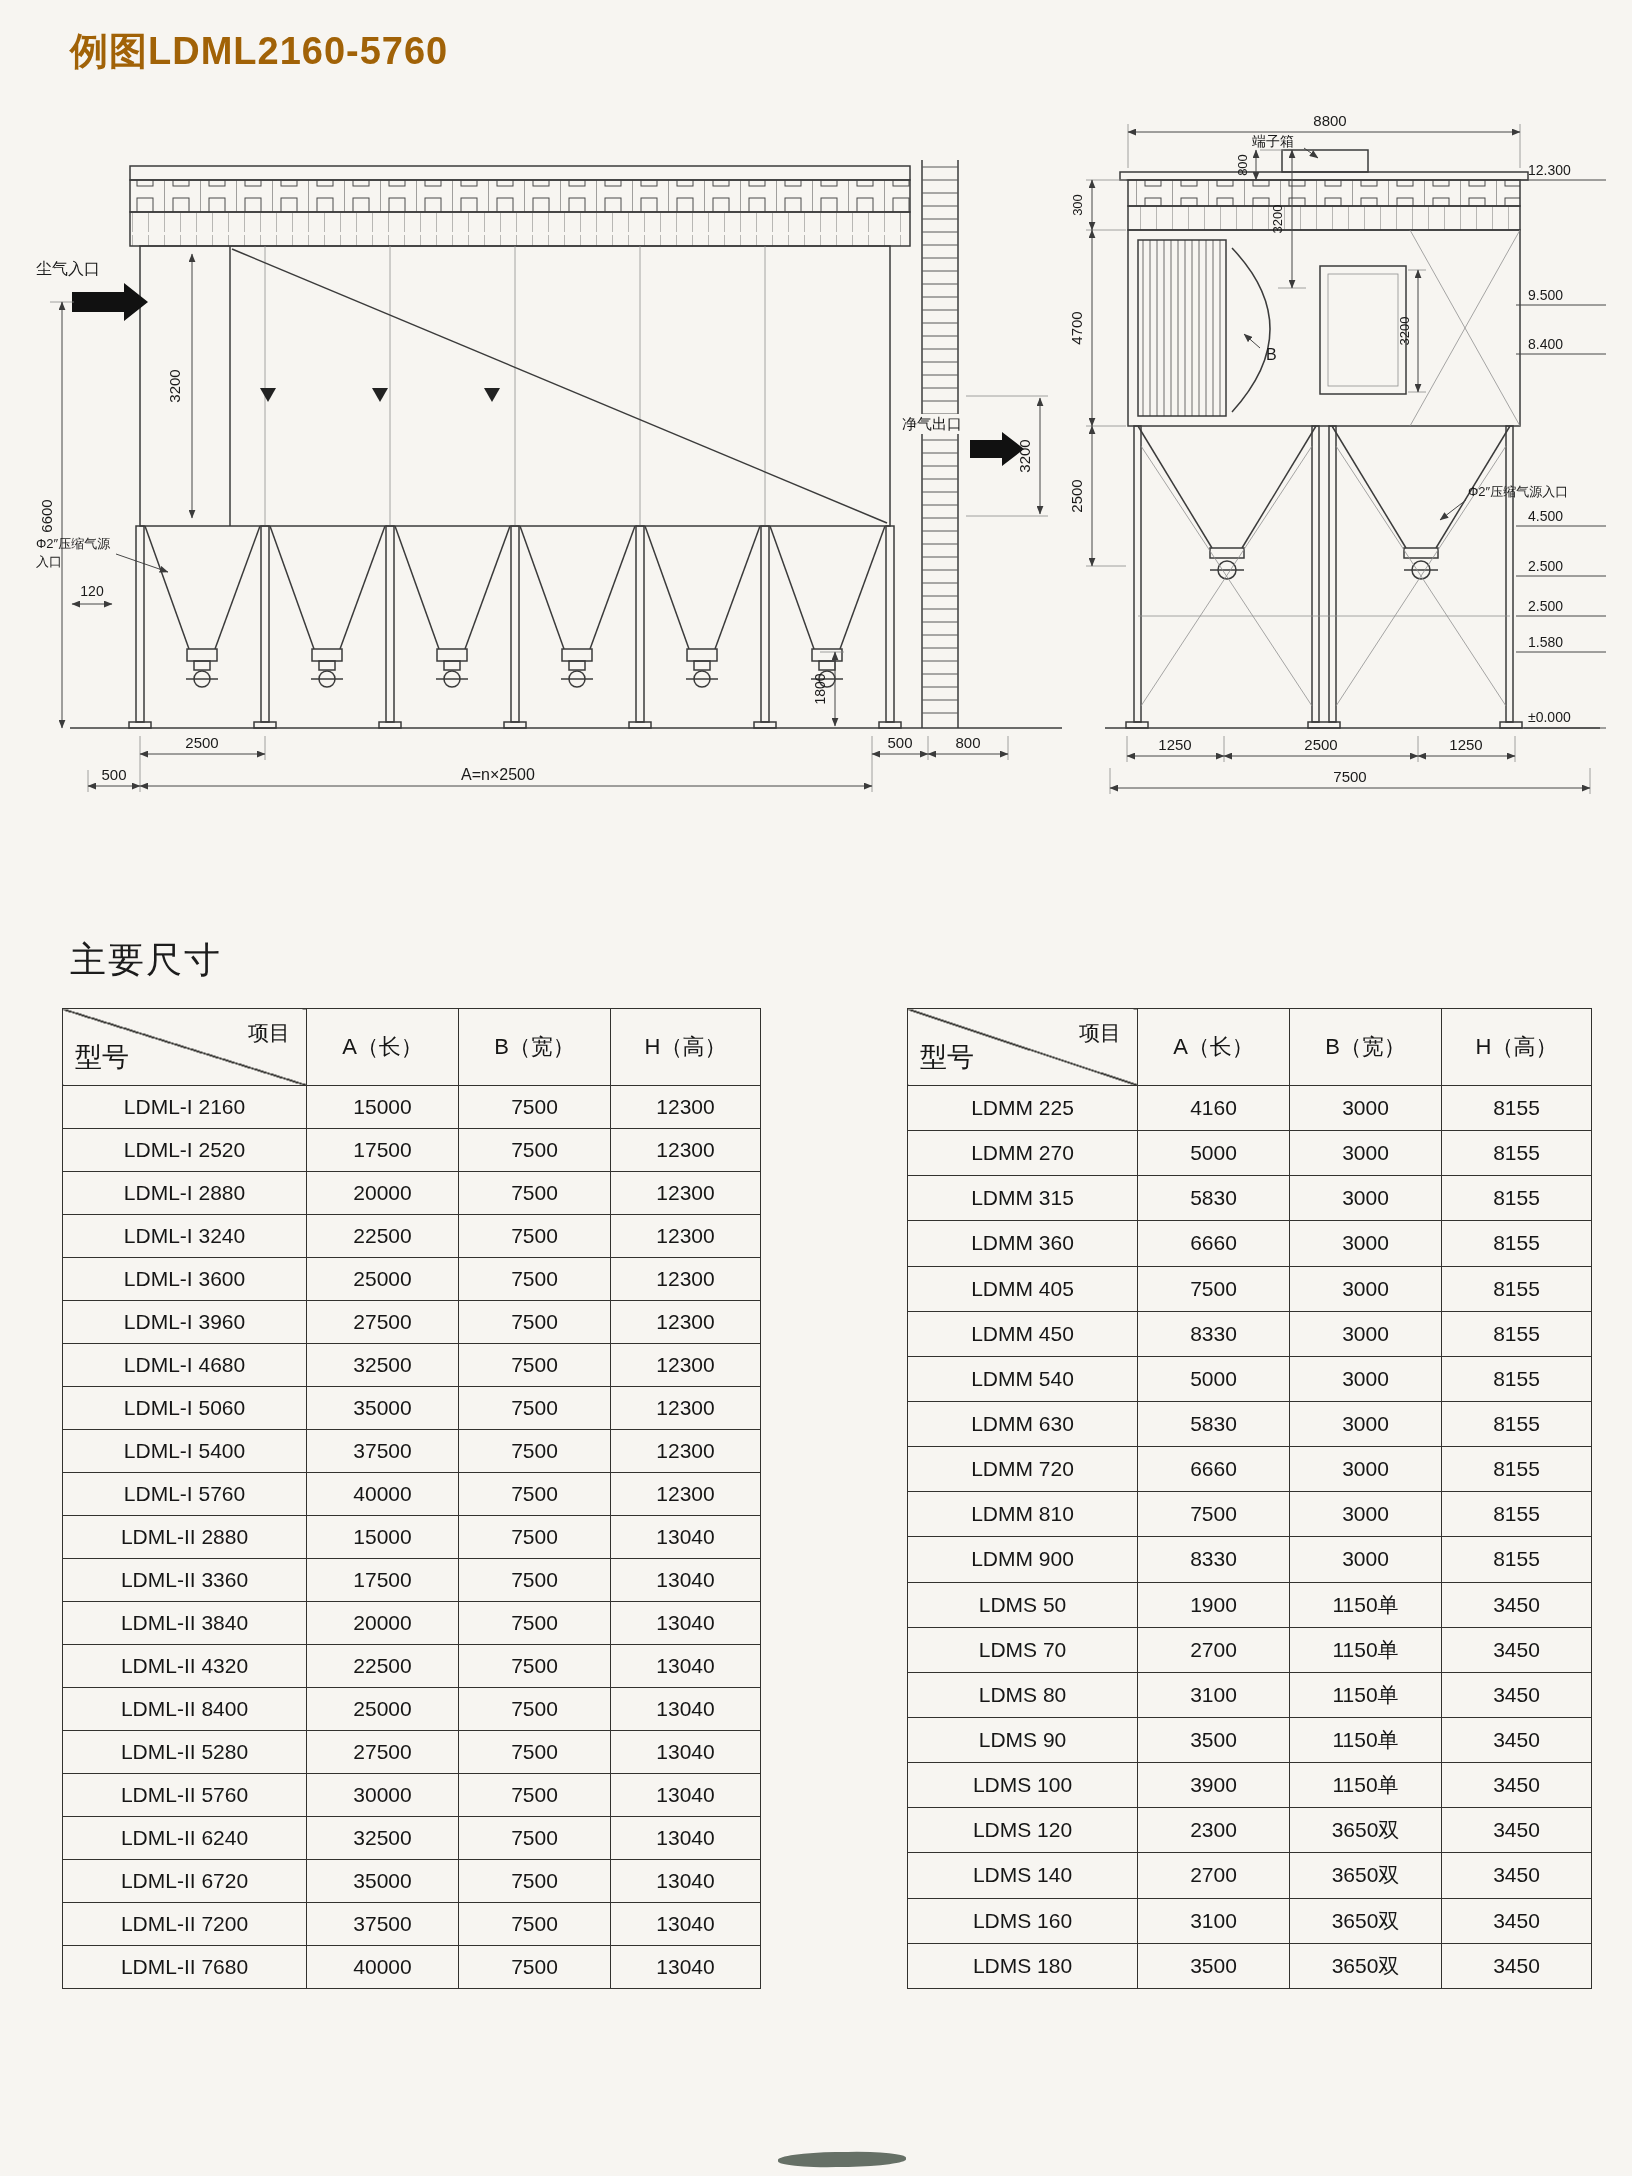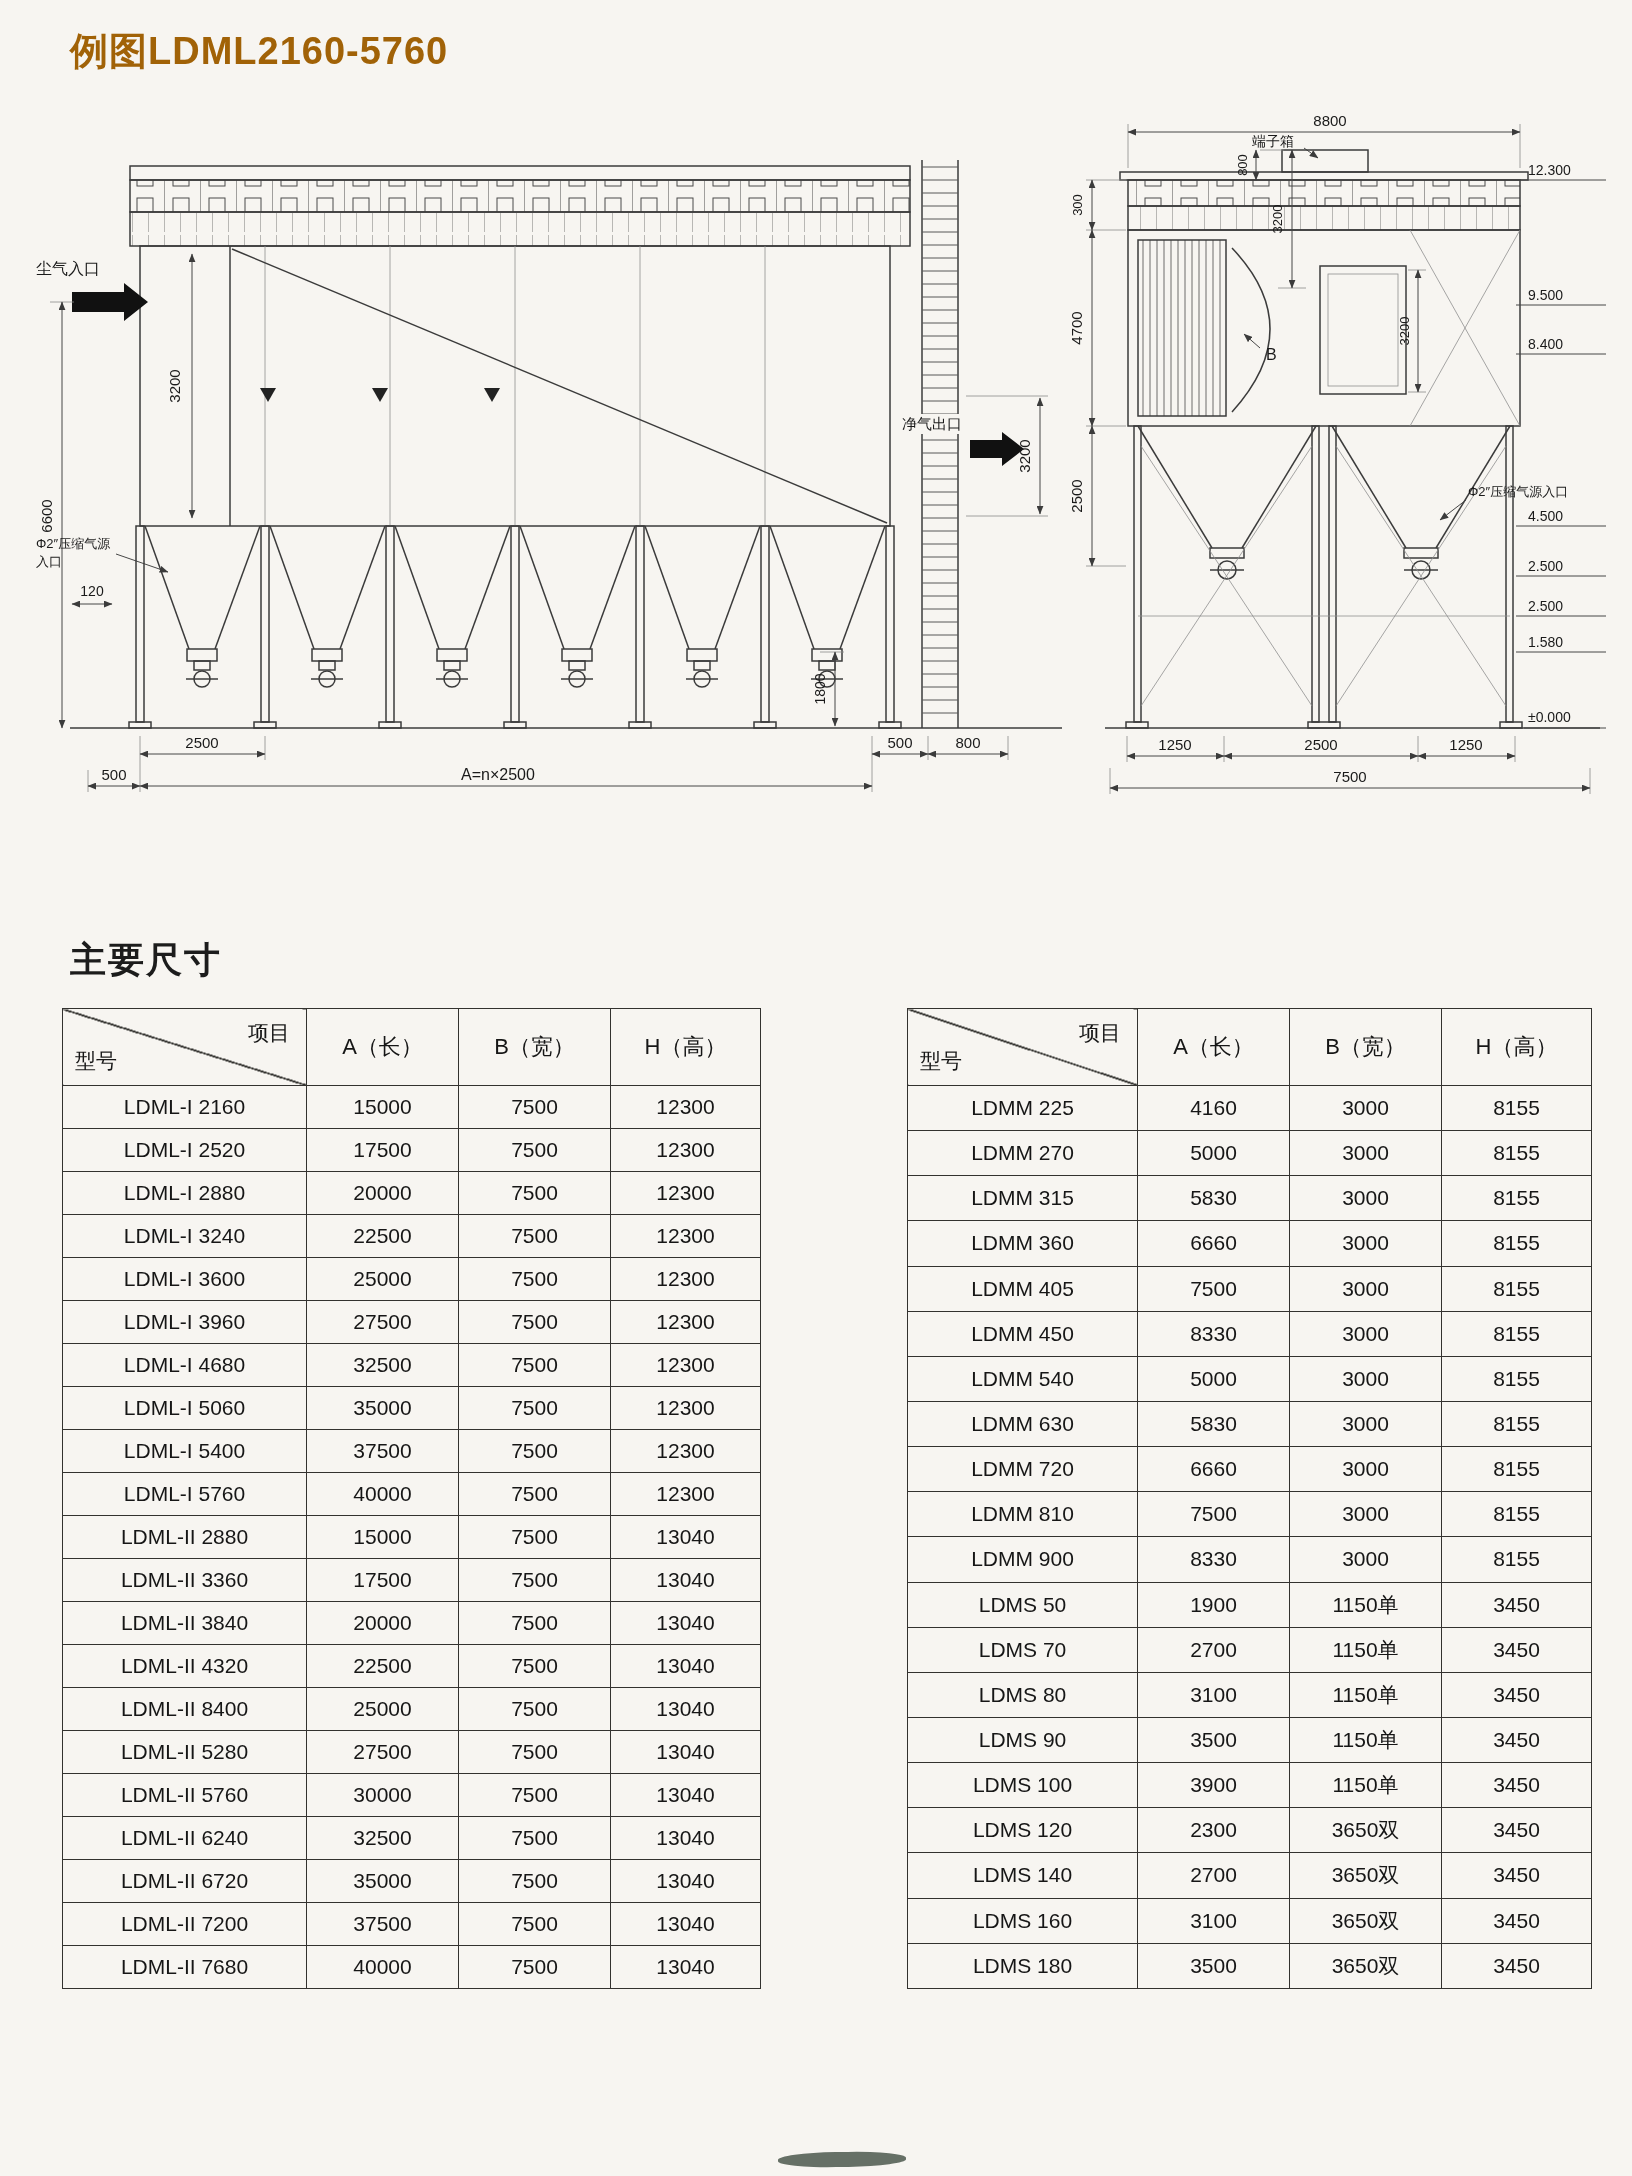--- a/index.html
+++ b/index.html
@@ -10,21 +10,21 @@
     overflow:hidden;
     font-family:"Liberation Sans",sans-serif;
     color:#1a1a1a;
   }
   .doc-title{
     position:absolute;left:70px;top:26px;
     font-size:38px;font-weight:700;letter-spacing:1px;color:#a16207;
   }
   .section-title{
     position:absolute;left:70px;top:936px;
-    font-size:36px;font-weight:700;color:#1c1c1c;letter-spacing:2px;
+    font-size:36px;font-weight:400;color:#1c1c1c;letter-spacing:2px;
   }
   .drawing-wrap{position:absolute;left:20px;top:96px;width:1592px;height:744px;}
 
   
   .ln{stroke:#3b3b3b;stroke-width:1.5;fill:none;}
   .lnp{stroke:#3b3b3b;stroke-width:1.5;}
   .lnthin{stroke:#8f8f8f;stroke-width:.8;fill:none;}
   .dim{stroke:#474747;stroke-width:1;fill:none;}
   .ext{stroke:#8b8b8b;stroke-width:.8;fill:none;}
   .t{font-family:"Liberation Sans",sans-serif;font-size:15px;fill:#1a1a1a;}
@@ -45,21 +45,21 @@
   table.dims th{height:76px;font-weight:400;font-size:22px;}
   th.diag{
     position:relative;
     background:linear-gradient(to bottom left,
       transparent calc(50% - 1px),
       #33322f calc(50% - 1px),
       #33322f calc(50% + .8px),
       transparent calc(50% + .8px));
   }
   th.diag .top{position:absolute;top:10px;right:16px;font-size:21px;}
-  th.diag .bottom{position:absolute;bottom:10px;left:12px;font-size:21px;margin-top:28px;}
+  th.diag .bottom{position:absolute;bottom:10px;left:12px;font-size:27px;margin-top:28px;}
 
   .smudge{
     position:absolute;left:778px;top:2152px;width:128px;height:15px;
     background:#4c584d;border-radius:45%;opacity:.85;transform:rotate(-1deg);
   }
 </style>
 </head>
 <body>
 
 <div class="page">

